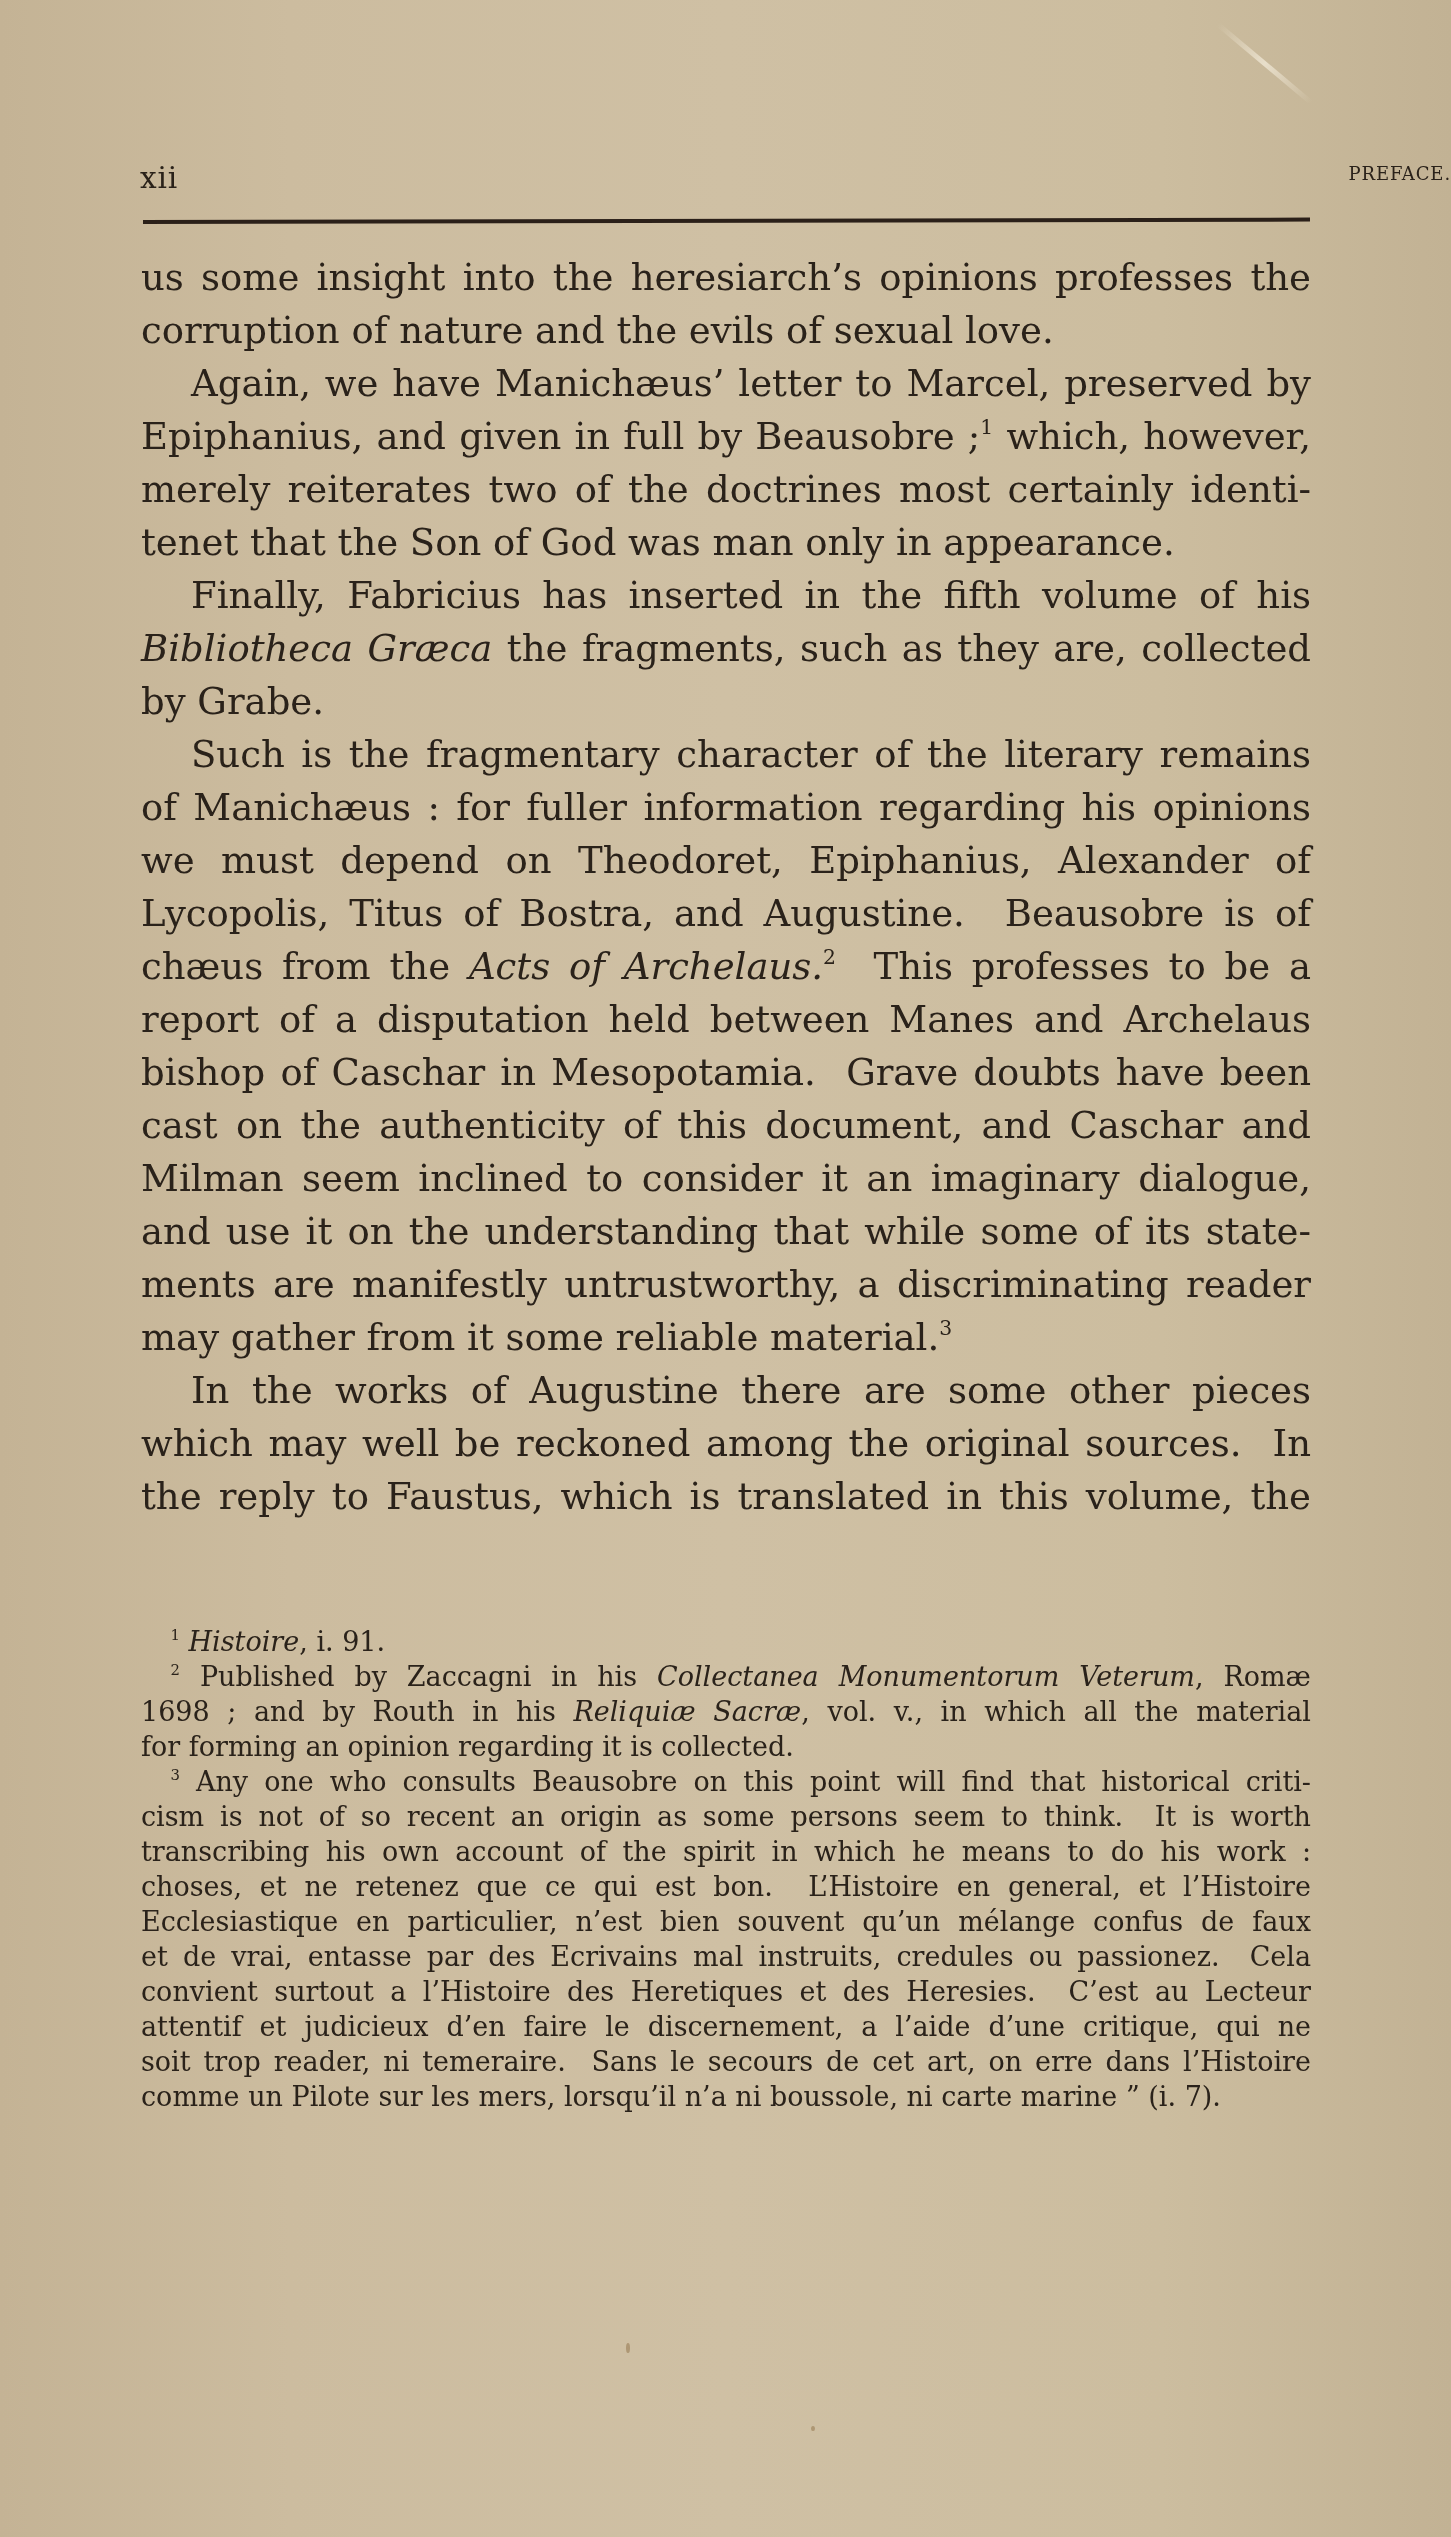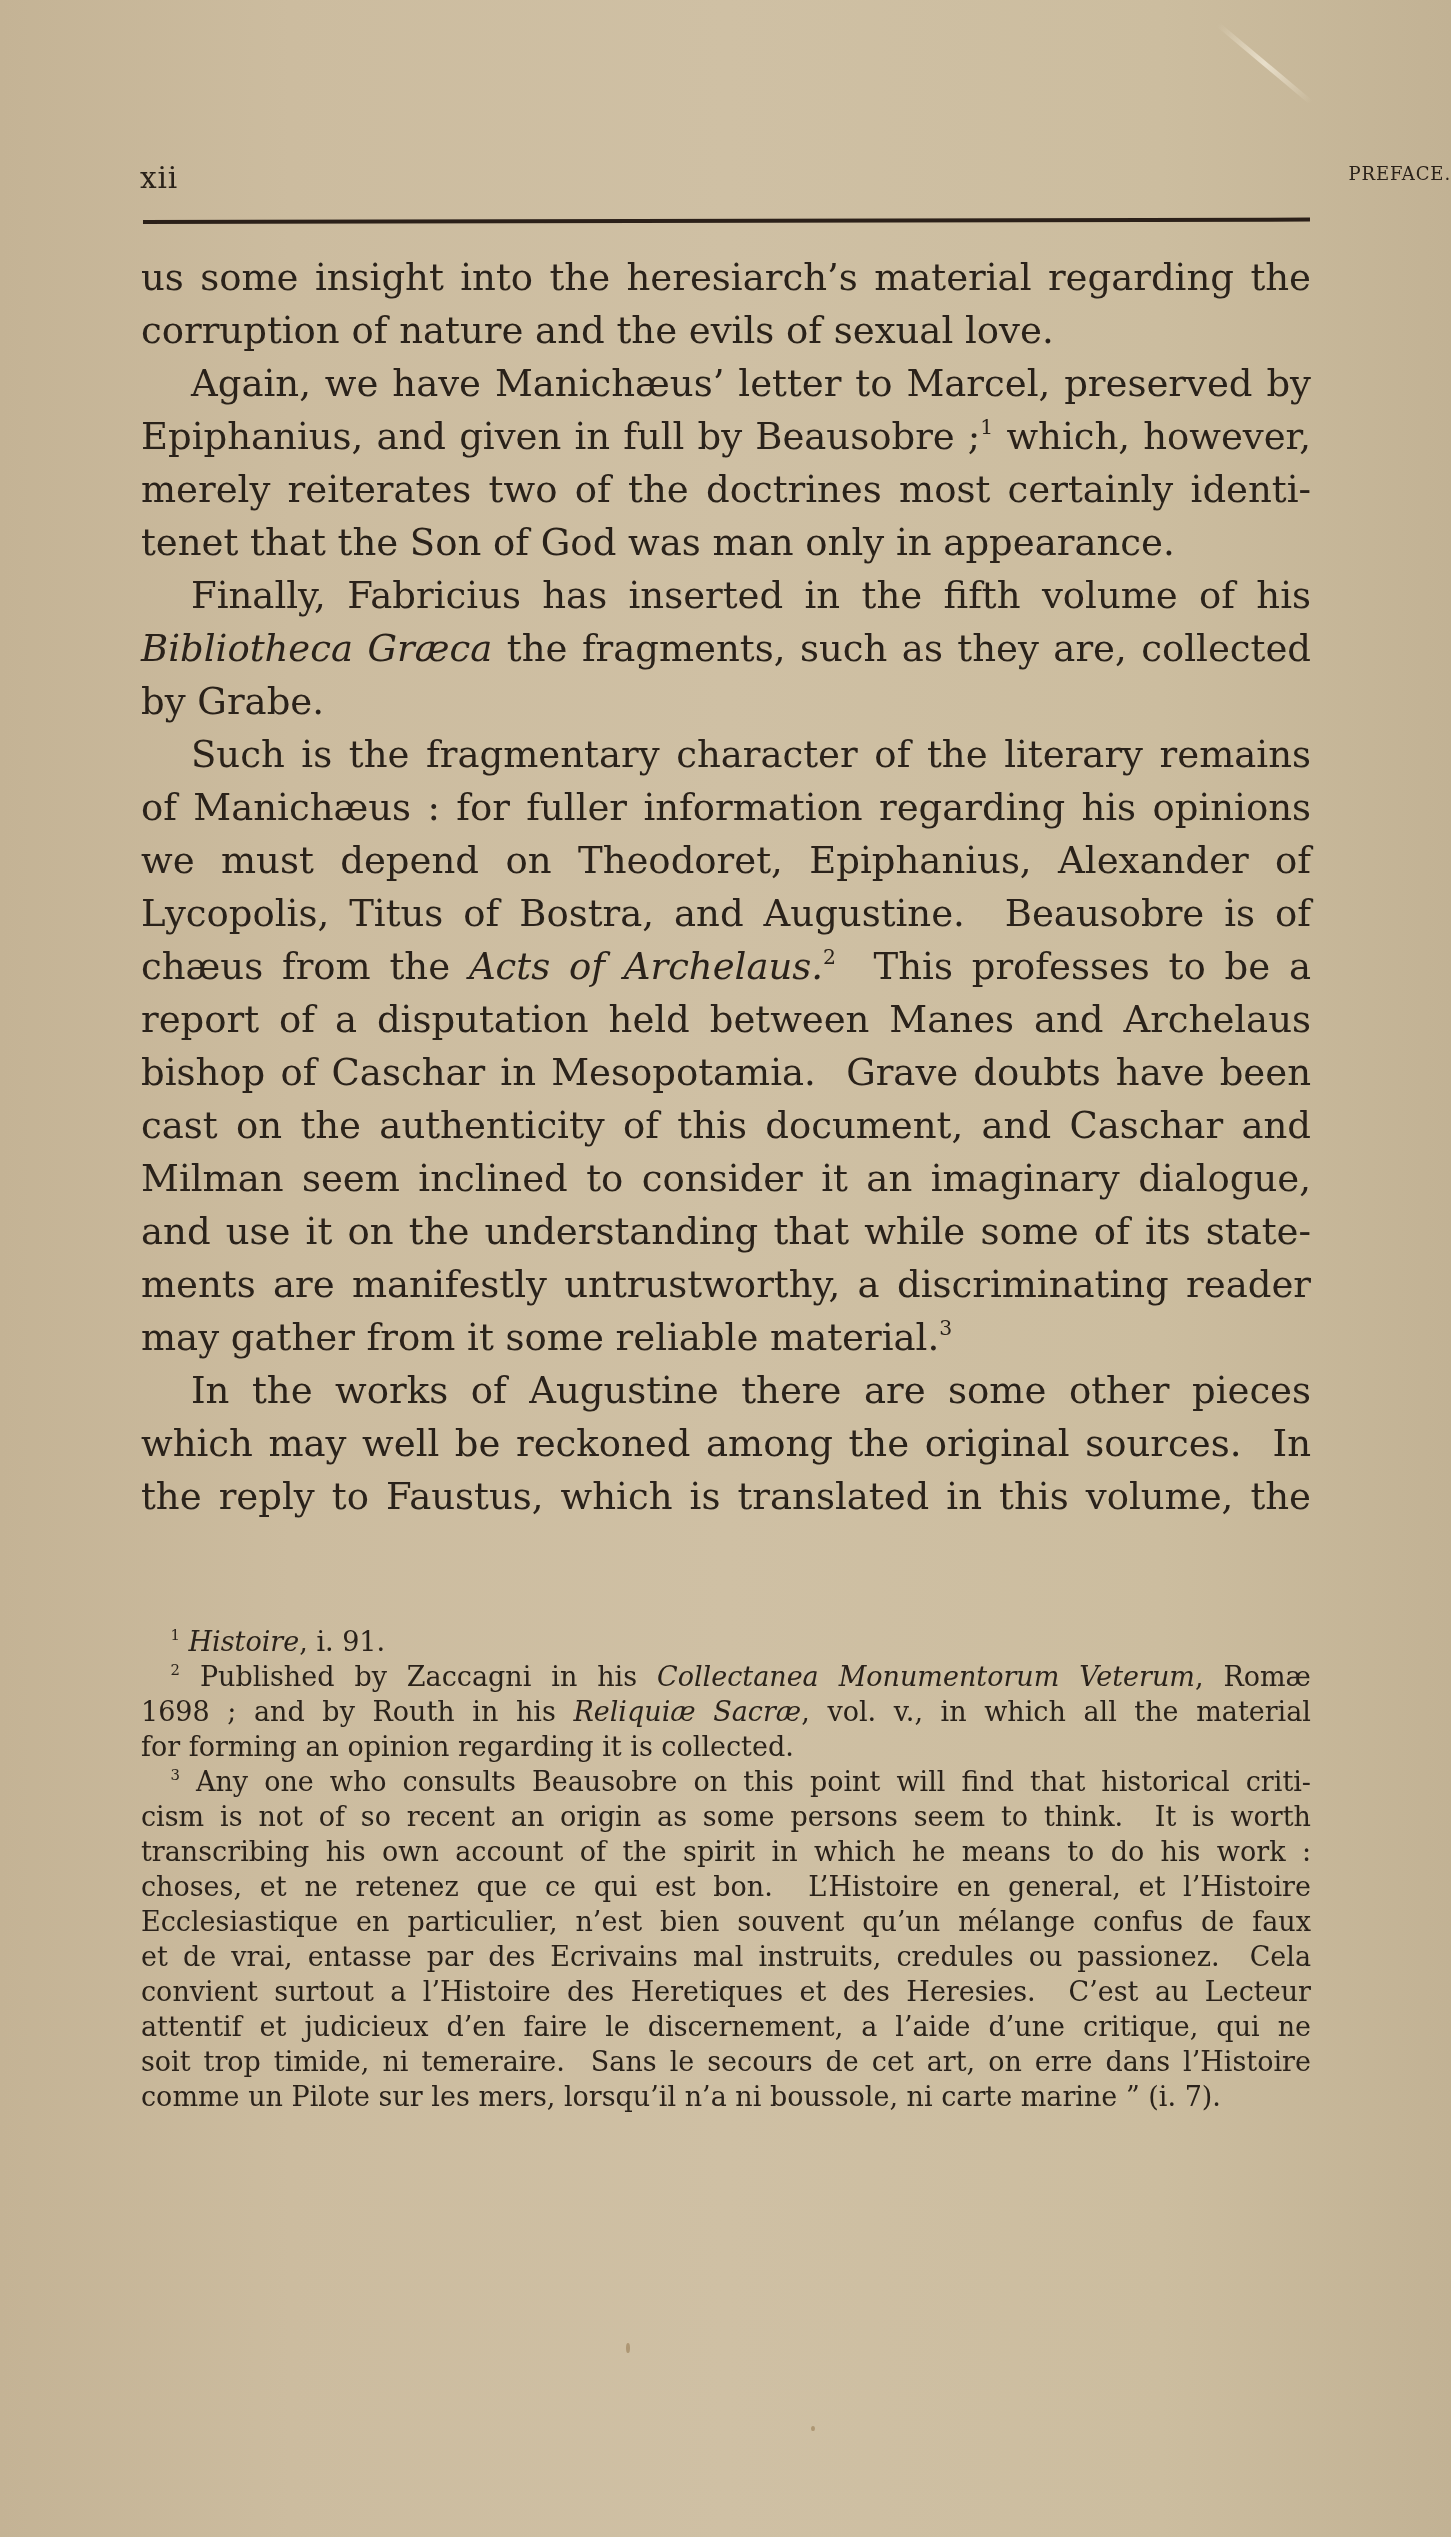--- a/index.html
+++ b/index.html
@@ -39,21 +39,21 @@
 <body>
 
 <div class="page">
   <div class="crease"></div>
 
   <div class="folio">xii</div>
   <div class="running-head">PREFACE.</div>
   <div class="rule"></div>
 
   <div class="body">
-    <span class="line"><span>us some insight into the heresiarch’s material regarding the</span></span>
+    <span class="line"><span>us some insight into the heresiarch’s opinions professes the</span></span>
     <span class="line last"><span>corruption of nature and the evils of sexual love.</span></span>
     <span class="line indent"><span>Again, we have Manichæus’ letter to Marcel, preserved by</span></span>
     <span class="line"><span>Epiphanius, and given in full by Beausobre ;</span><sup>1</sup><span> which, however,</span></span>
     <span class="line"><span>merely reiterates two of the doctrines most certainly identi-</span></span>
     <span class="line last"><span>tenet that the Son of God was man only in appearance.</span></span>
     <span class="line indent"><span>Finally, Fabricius has inserted in the fifth volume of his</span></span>
     <span class="line"><i>Bibliotheca Græca</i><span> the fragments, such as they are, collected</span></span>
     <span class="line last"><span>by Grabe.</span></span>
     <span class="line indent"><span>Such is the fragmentary character of the literary remains</span></span>
     <span class="line"><span>of Manichæus : for fuller information regarding his opinions</span></span>
@@ -81,21 +81,21 @@
     <span class="fline last"><span>for forming an opinion regarding it is collected.</span></span>
 
     <span class="fline indent"><sup>3</sup> <span>Any one who consults Beausobre on this point will find that historical criti-</span></span>
     <span class="fline" style="white-space:pre"><span>cism is not of so recent an origin as some persons seem to think.  It is worth</span></span>
     <span class="fline"><span>transcribing his own account of the spirit in which he means to do his work :</span></span>
     <span class="fline" style="white-space:pre"><span>choses, et ne retenez que ce qui est bon.  L’Histoire en general, et l’Histoire</span></span>
     <span class="fline"><span>Ecclesiastique en particulier, n’est bien souvent qu’un mélange confus de faux</span></span>
     <span class="fline" style="white-space:pre"><span>et de vrai, entasse par des Ecrivains mal instruits, credules ou passionez.  Cela</span></span>
     <span class="fline" style="white-space:pre"><span>convient surtout a l’Histoire des Heretiques et des Heresies.  C’est au Lecteur</span></span>
     <span class="fline"><span>attentif et judicieux d’en faire le discernement, a l’aide d’une critique, qui ne</span></span>
-    <span class="fline" style="white-space:pre"><span>soit trop timide, ni temeraire.  Sans le secours de cet art, on erre dans l’Histoire</span></span>
+    <span class="fline" style="white-space:pre"><span>soit trop reader, ni temeraire.  Sans le secours de cet art, on erre dans l’Histoire</span></span>
     <span class="fline last"><span>comme un Pilote sur les mers, lorsqu’il n’a ni boussole, ni carte marine ” (i. 7).</span></span>
   </div>
 
   <div class="spot" style="left:626px;top:2343px;width:4.3px;height:10.4px;"></div>
   <div class="spot" style="left:811px;top:2426px;width:3.5px;height:5.2px;"></div>
 
 </div>
 
 
 </body></html>

